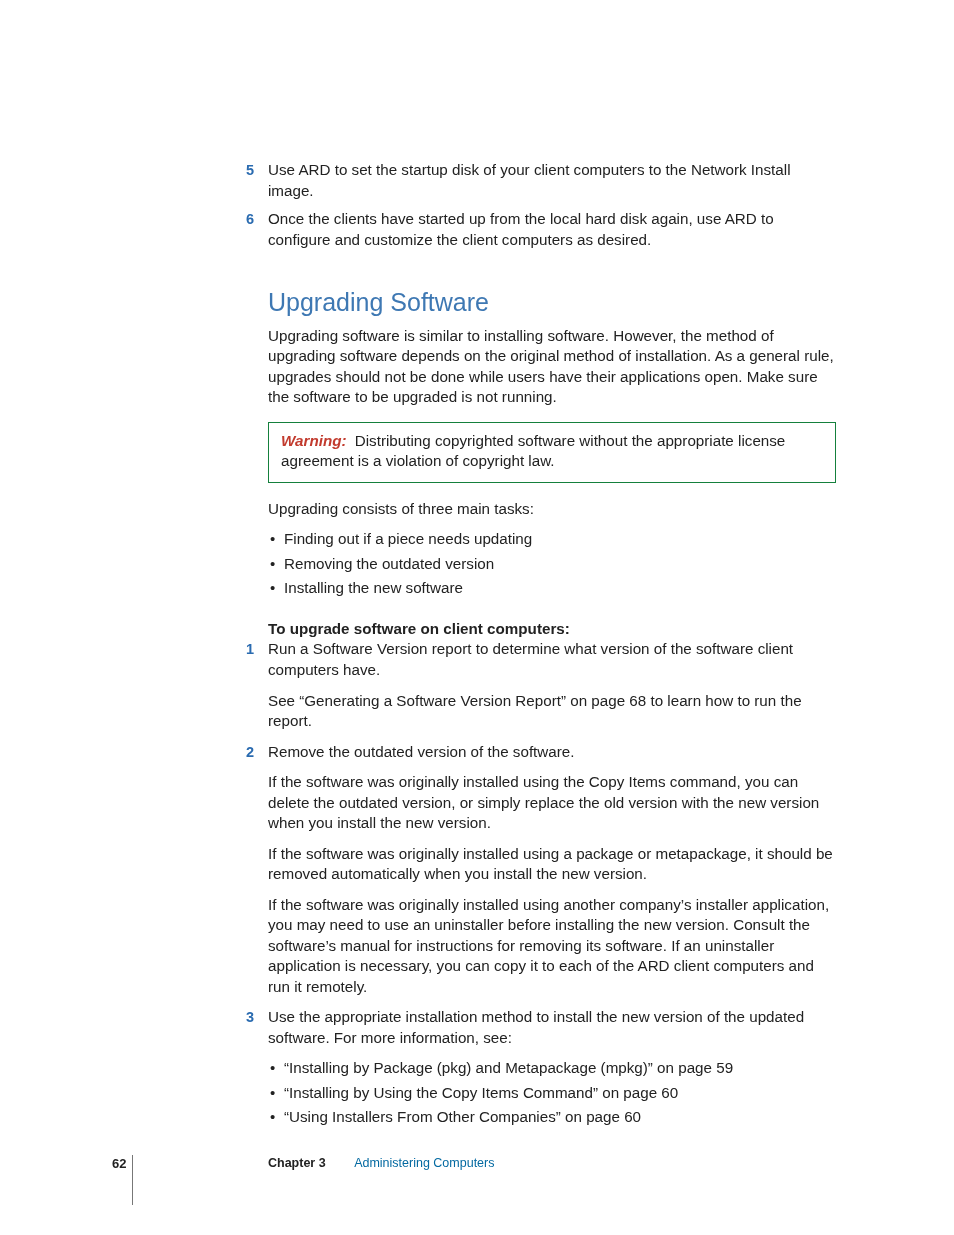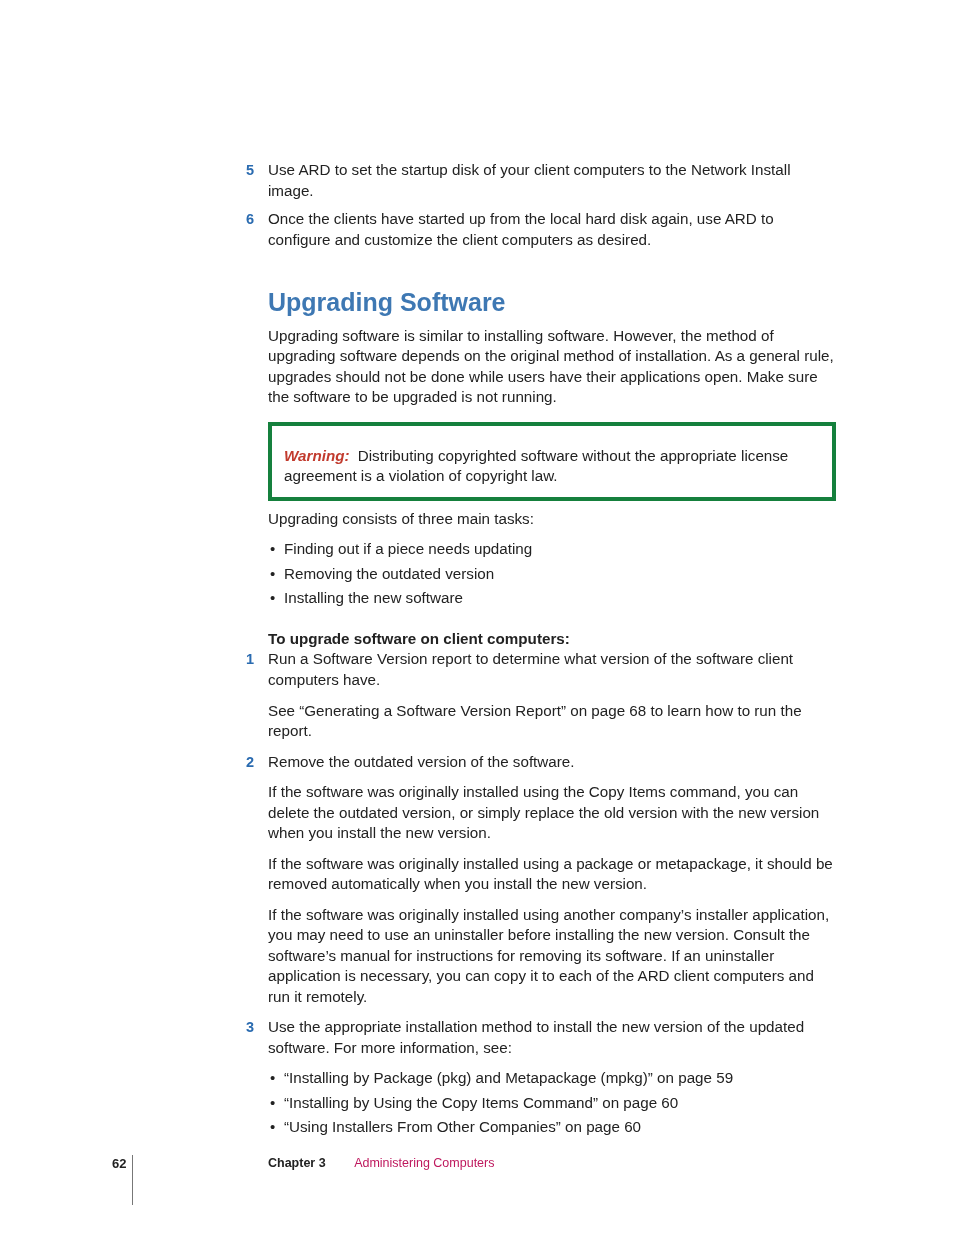--- a/index.html
+++ b/index.html
@@ -29,31 +29,31 @@
     position: absolute;
     left: -22px;
     top: 1px;
     color: #2a6bb0;
     font-weight: 600;
     font-size: 14.5px;
   }
   .heading {
     color: #3e78b3;
     font-size: 25px;
-    font-weight: 700;
+    font-weight: 400;
     margin-top: 36px;
     margin-bottom: 6px;
   }
   .para {
     margin-bottom: 10px;
   }
   .warning-box {
-    border: 4px solid #15803d;
-    padding: 20px 12px 10px 12px;
-    margin: 14px 0 8px 0;
+    border: 1px solid #15803d;
+    padding: 8px 12px 10px 12px;
+    margin: 14px 0 16px 0;
   }
   .warning-label {
     color: #c23b2e;
     font-style: italic;
     font-weight: 600;
     margin-right: 4px;
   }
   .bullet-list {
     list-style: none;
     padding: 0;
@@ -92,21 +92,21 @@
     left: 112px;
     font-weight: 700;
     font-size: 13px;
   }
   .chapter-label {
     position: absolute;
     left: 268px;
     font-size: 12.5px;
   }
   .chapter-strong { font-weight: 700; }
-  .chapter-title { color: #be185d; margin-left: 25px; }
+  .chapter-title { color: #0369a1; margin-left: 25px; }
   .vrule {
     position: absolute;
     left: 132px;
     top: 1155px;
     bottom: 30px;
     width: 0;
     border-left: 1px solid #777;
   }
 </style>
 </head>

